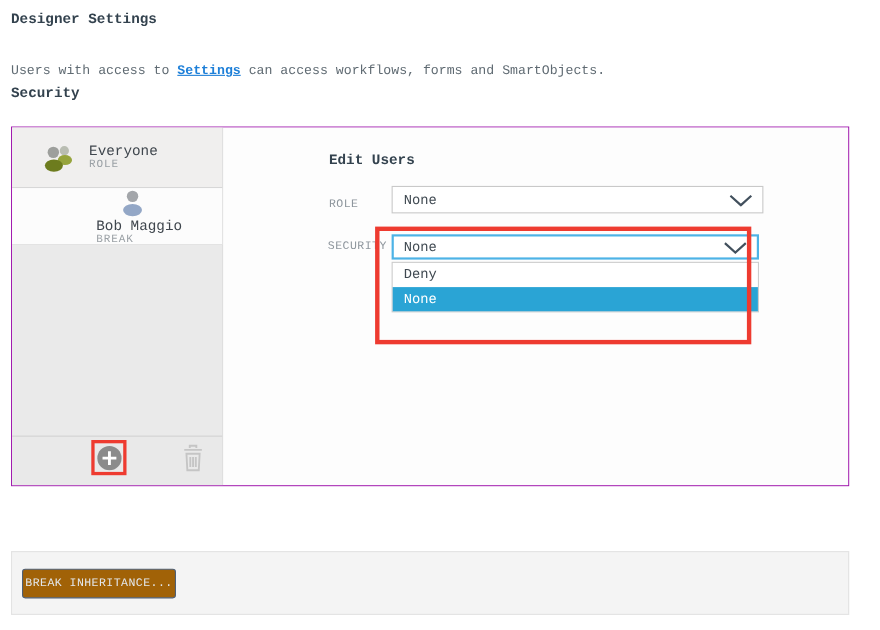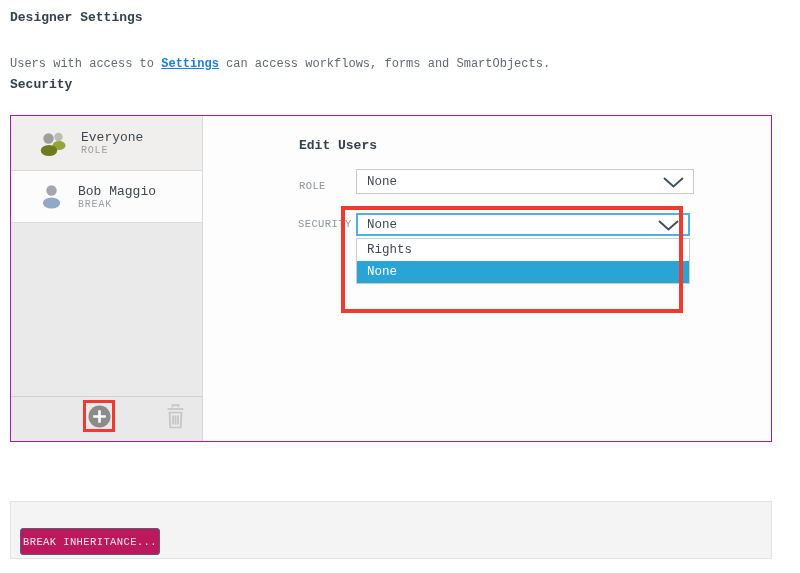--- a/index.html
+++ b/index.html
@@ -20,21 +20,21 @@
   
   .principal-list{
     width:192px;min-width:192px;background:#eaeaea;border-right:1px solid #d9d9d9;
     display:flex;flex-direction:column;box-sizing:border-box;
   }
   .p-row{display:flex;align-items:center;padding-left:27px;box-sizing:border-box;cursor:pointer;}
   .p-row .txt{margin-left:13px;}
   .p-row .nm{font-size:13px;color:#3f464d;}
   .p-row .tp{font-size:10px;color:#9aa0a5;letter-spacing:0.8px;margin-top:0;}
   .row-everyone{height:55px;background:#f0efee;border-bottom:1px solid #d7d7d7;}
-  .row-bob{height:52px;background:#fcfcfc;border-bottom:1px solid #dcdcdc;}
+  .row-bob{height:52px;background:#fcfcfc;border-bottom:1px solid #dcdcdc;flex-direction:column;}
   .list-spacer{flex:1;background:#eaeaea;}
   .list-actions{
     position:relative;height:44px;border-top:1px solid #d2d2d2;background:#e9e9e9;
   }
   .add-btn{position:absolute;left:77px;top:8px;width:23px;height:23px;cursor:pointer;}
   .hl-add{
     position:absolute;left:72px;top:3px;width:32px;height:32px;box-sizing:border-box;
     border:3px solid #ee3b30;pointer-events:none;
   }
   .del-btn{position:absolute;left:153px;top:6px;width:23px;height:27px;cursor:pointer;}
@@ -60,22 +60,22 @@
   .hl-security{
     position:absolute;left:138px;top:90px;width:342px;height:107px;box-sizing:border-box;
     border:4px solid #ee3b30;pointer-events:none;z-index:3;
   }
   
   .footer{
     position:absolute;left:10px;top:501px;width:762px;height:58px;box-sizing:border-box;
     background:#f4f4f4;border:1px solid #e3e3e3;
   }
   .break-btn{
-    position:absolute;left:9px;top:26px;width:140px;height:27px;box-sizing:border-box;
-    background:#be185d;border:1px solid #4e5f76;border-radius:3px;color:#e3e8ee;
+    position:absolute;left:9px;top:15px;width:140px;height:27px;box-sizing:border-box;
+    background:#a16207;border:1px solid #4e5f76;border-radius:3px;color:#e3e8ee;
     font-size:10.5px;letter-spacing:0.4px;display:flex;align-items:center;justify-content:center;
     cursor:pointer;font-family:inherit;
   }
   svg{display:block;}
 </style>
 </head>
 <body>
 
 <div id="screen">
 
@@ -155,21 +155,21 @@
       <div class="select sel-security">
         <span>None</span>
         <span class="chev">
           <svg width="21" height="11" viewBox="0 0 21 11">
               <path d="M1 1l9.5 8.5L20 1" fill="none" stroke="#42505d" stroke-width="2"></path>
             </svg>
         </span>
       </div>
 
       <div class="options">
-        <div class="opt">Rights</div>
+        <div class="opt">Deny</div>
         <div class="opt sel">None</div>
       </div>
 
       <div class="hl-security"></div>
     </div>
   </div>
 
   <div class="footer">
     <div class="break-btn">BREAK INHERITANCE...</div>
   </div>

